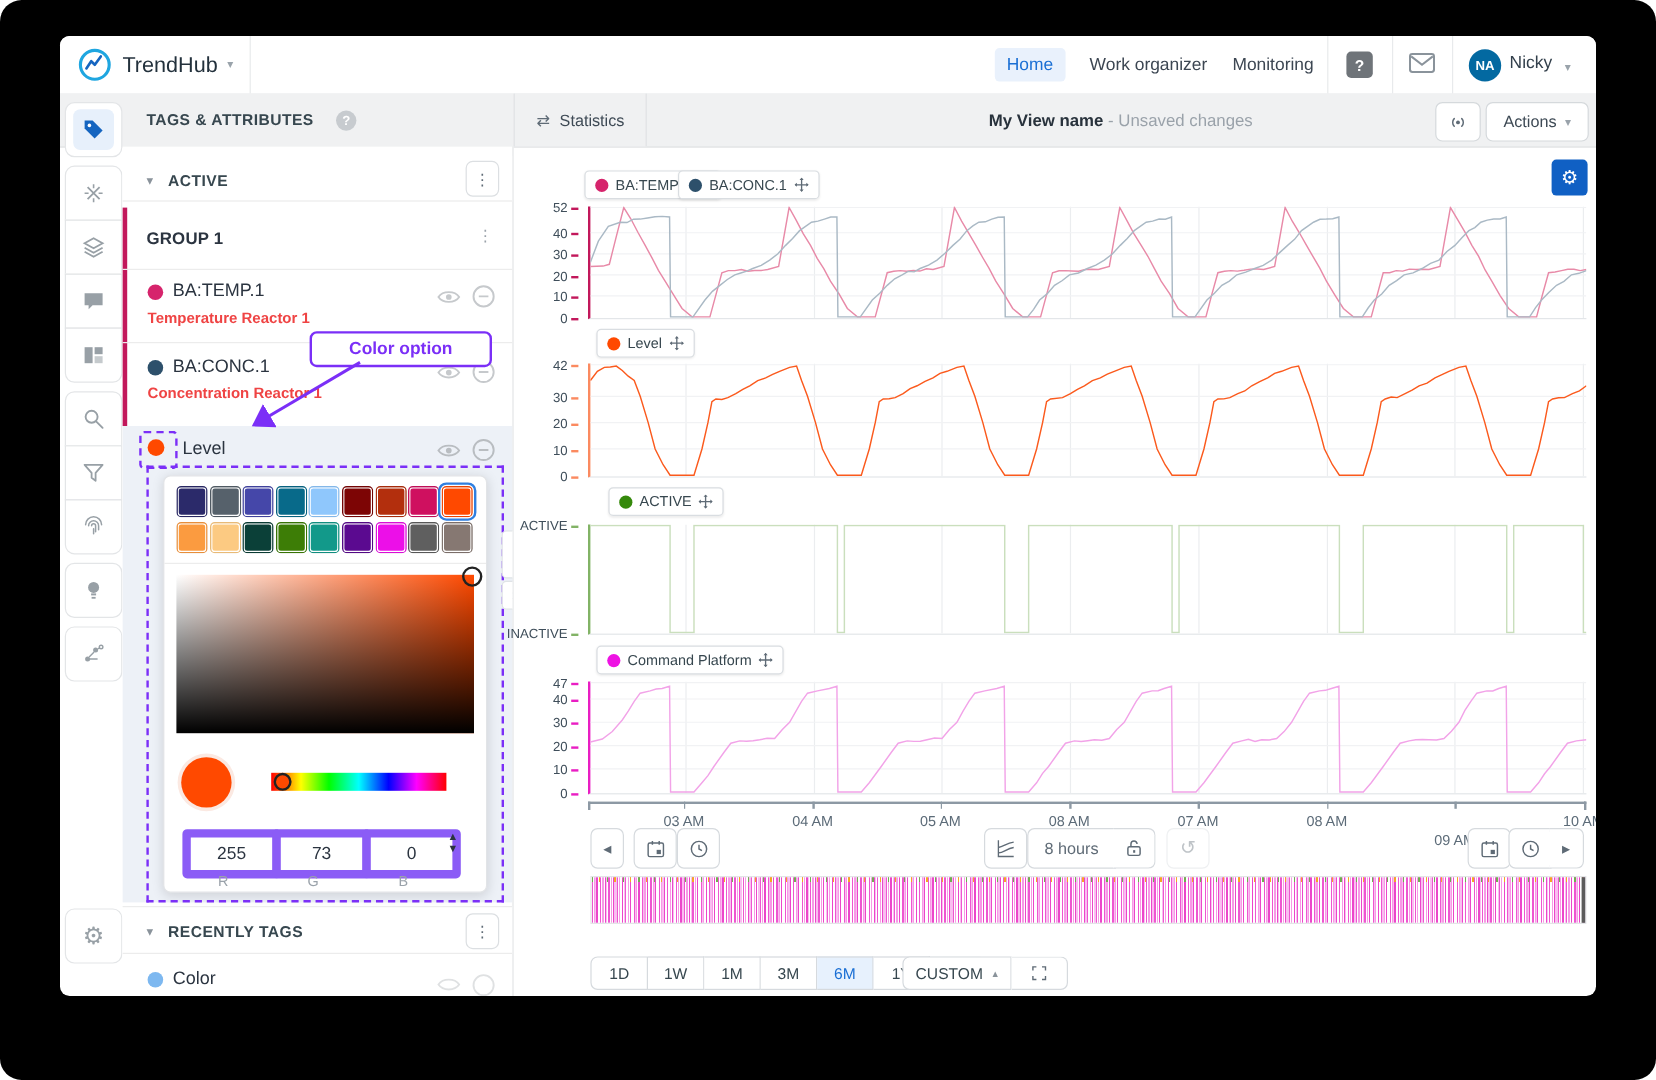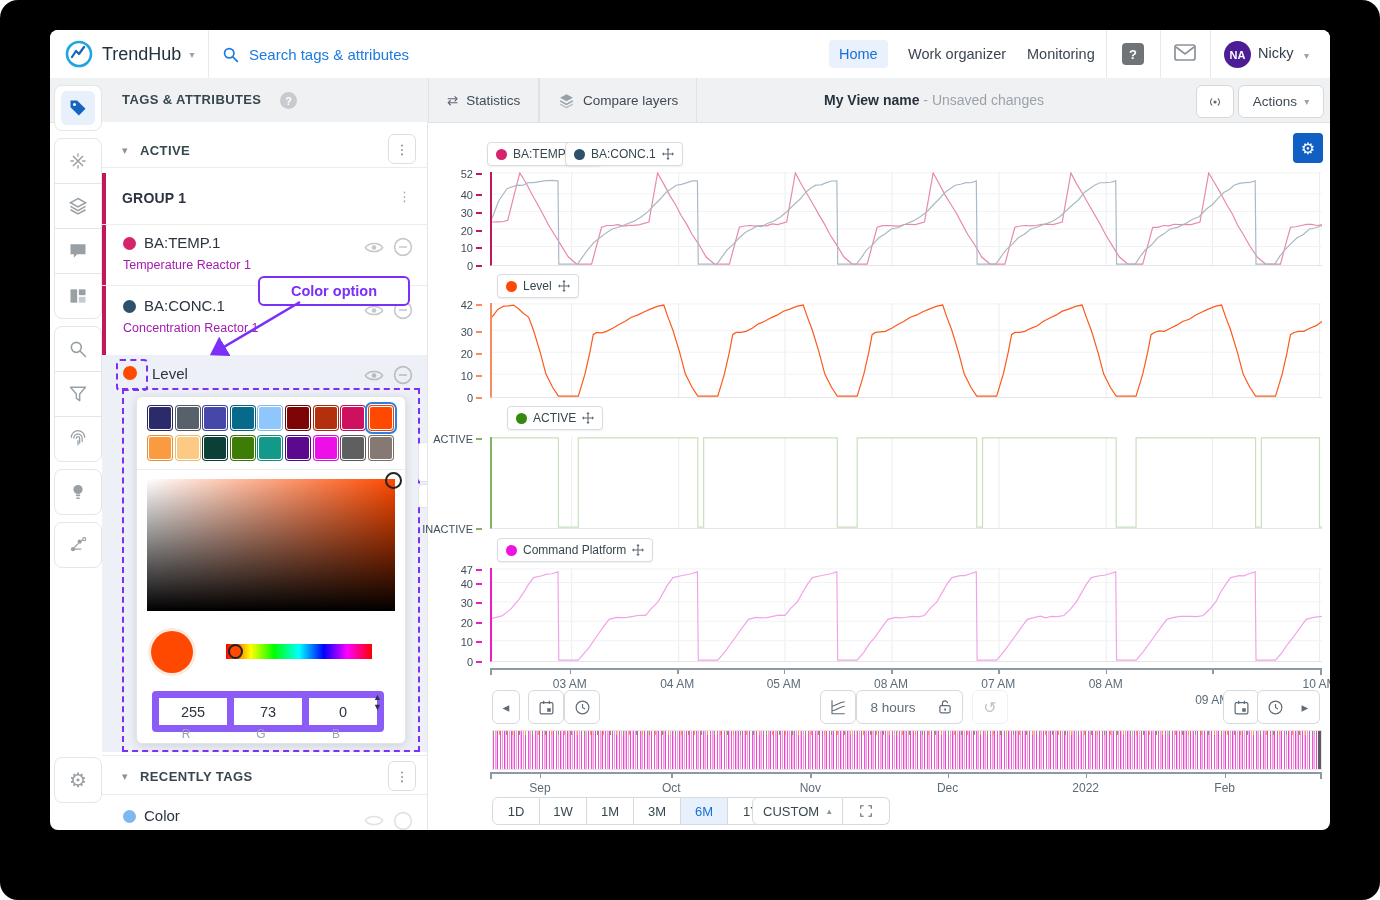--- a/index.html
+++ b/index.html
@@ -11,21 +11,21 @@
   .navbar{position:absolute;left:0;top:0;width:1280px;height:48px;background:#fff;border-bottom:1px solid #e4e6e8;}
   .brand{position:absolute;left:14px;top:9px;display:flex;align-items:center;gap:8px;}
   .brand-text{font-size:18px;color:#23313c;}
   .brand-text b{font-weight:400}
   .caret{color:#9aa3ab;font-size:10px;}
   .nav-divider{position:absolute;top:0;height:48px;width:1px;background:#e8eaec;}
   .search{position:absolute;left:172px;top:0;height:48px;display:flex;align-items:center;gap:10px;color:#1e7ae0;font-size:15px;}
   .nav-tab{position:absolute;top:10px;height:28px;display:flex;align-items:center;padding:0 10px;font-size:14.5px;color:#3c4652;border-radius:4px;cursor:pointer;}
   .nav-tab.active{background:#e9f1fc;color:#1a6fd4;}
   .sq-help{position:absolute;width:22px;height:22px;border-radius:4px;background:#6f7479;color:#fff;font-size:13px;font-weight:700;display:flex;align-items:center;justify-content:center;}
-  .avatar{position:absolute;width:27px;height:27px;border-radius:50%;background:#4c1d95;color:#fff;font-size:11px;font-weight:700;display:flex;align-items:center;justify-content:center;}
+  .avatar{position:absolute;width:27px;height:27px;border-radius:50%;background:#0369a1;color:#fff;font-size:11px;font-weight:700;display:flex;align-items:center;justify-content:center;}
   .username{position:absolute;font-size:14.5px;color:#33404c;}
   
   .toolbar{position:absolute;left:0;top:48px;width:1280px;height:44px;background:#f0f1f2;border-bottom:1px solid #dfe1e3;}
   .tb-title{position:absolute;left:72px;top:14px;font-size:13px;font-weight:700;letter-spacing:.4px;color:#37474f;}
   .qcirc{position:absolute;width:17px;height:17px;border-radius:50%;background:#c7cbcf;color:#fff;font-size:11px;font-weight:700;display:flex;align-items:center;justify-content:center;}
   .tb-tab{position:absolute;top:0;height:44px;display:flex;align-items:center;gap:8px;font-size:13.5px;color:#3e4a55;border-left:1px solid #e0e2e4;border-right:1px solid #e0e2e4;padding:0 18px;background:#f0f1f2;cursor:pointer;}
   .viewname{position:absolute;top:14px;font-size:14px;color:#28323c;}
   .viewname b{font-weight:700}
   .viewname span{color:#9aa2aa;font-weight:400}
   .tb-btn{position:absolute;top:7px;height:31px;border:1px solid #d5d9dc;border-radius:6px;background:#fff;display:flex;align-items:center;justify-content:center;gap:7px;font-size:13.5px;color:#3e4a55;cursor:pointer;}
@@ -42,21 +42,21 @@
   
   .panel{position:absolute;left:52px;top:92px;width:325px;height:708px;background:#fff;border-right:1px solid #e3e5e7;overflow:hidden;}
   .p-header{position:absolute;left:0;width:325px;height:44px;border-bottom:1px solid #ececec;background:#fff;}
   .p-caret{position:absolute;left:20px;top:14px;color:#8a939b;font-size:11px;}
   .p-label{position:absolute;left:38px;top:13px;font-size:13px;font-weight:700;letter-spacing:.4px;color:#37474f;}
   .kebab-btn{position:absolute;width:26px;height:28px;border:1px solid #dcdfe2;border-radius:6px;background:#fff;color:#5f6b76;font-size:13px;display:flex;align-items:center;justify-content:center;cursor:pointer;}
   .kebab-plain{position:absolute;color:#9aa2aa;font-size:13px;cursor:pointer;}
   .grp-bar{position:absolute;left:0;width:4px;background:#c2185b;}
   .item-dot{position:absolute;width:13px;height:13px;border-radius:50%;}
   .item-name{position:absolute;font-size:15px;color:#2b3440;}
-  .item-desc{position:absolute;font-size:12.5px;color:#a21caf;}
+  .item-desc{position:absolute;font-size:12.5px;color:#ef4444;font-weight:bold;}
   .row-div{position:absolute;left:0;width:325px;height:1px;background:#ececec;}
   .sel-region{position:absolute;left:0;top:233px;width:325px;height:397px;background:#edf1f7;}
   .dash-box{position:absolute;border:2px dashed #7b2ff7;}
   
   .cp-card{position:absolute;left:34px;top:274px;width:268px;height:346px;background:#fff;border:1px solid #e2e4e7;border-radius:6px;box-shadow:0 2px 10px rgba(0,0,0,.13);}
   .swatch{position:absolute;width:24px;height:24px;border-radius:4px;border:1px solid rgba(0,0,0,.08);box-shadow:0 0 0 1px #fff inset;cursor:pointer;}
   .swatch.sel{outline:2px solid #2f7fe0;outline-offset:1px;}
   .cp-div{position:absolute;left:0;top:72px;width:268px;height:1px;background:#ececec;}
   .grad{position:absolute;left:10px;top:82px;width:248px;height:132px;background:linear-gradient(to top,#000,rgba(0,0,0,0)),linear-gradient(to right,#fff,#ff4900);cursor:crosshair;}
   .grad-marker{position:absolute;right:-7px;top:-7px;width:13px;height:13px;border:2.5px solid #222;border-radius:50%;background:transparent;}
@@ -115,27 +115,20 @@
   <div class="navbar">
     <div class="brand">
       <svg width="30" height="30" viewBox="0 0 30 30">
         <circle cx="15" cy="15" r="12" fill="none" stroke="#1fa6e0" stroke-width="2.6"></circle>
         <polyline points="8,18 12,12 15,15 20,8" fill="none" stroke="#1565c0" stroke-width="2.2" stroke-linecap="round" stroke-linejoin="round"></polyline>
       </svg>
       <span class="brand-text"><b>Trend</b><span>Hub</span></span>
       <span class="caret">▾</span>
     </div>
     <div class="nav-divider" style="left:158px"></div>
-    <div class="search">
-      <svg width="17" height="17" viewBox="0 0 20 20">
-        <circle cx="8.5" cy="8.5" r="5.5" fill="none" stroke="#1e7ae0" stroke-width="2"></circle>
-        <line x1="13" y1="13" x2="18" y2="18" stroke="#1e7ae0" stroke-width="2" stroke-linecap="round"></line>
-      </svg>
-      <span>Search tags &amp; attributes</span>
-    </div>
     <div class="nav-tab active" style="left:779px">Home</div>
     <div class="nav-tab" style="left:848px">Work organizer</div>
     <div class="nav-tab" style="left:967px">Monitoring</div>
     <div class="nav-divider" style="left:1056px"></div>
     <div class="sq-help" style="left:1072px;top:13px">?</div>
     <div class="nav-divider" style="left:1110px"></div>
     <div style="position:absolute;left:1124px;top:14px">
       <svg width="22" height="18" viewBox="0 0 22 18">
           <rect x="1" y="1" width="20" height="15" rx="2" fill="none" stroke="#8a939b" stroke-width="1.7"></rect>
           <polyline points="2,3 11,10 20,3" fill="none" stroke="#8a939b" stroke-width="1.7"></polyline>
@@ -146,28 +139,20 @@
     <div class="username" style="left:1208px;top:15px">Nicky</div>
     <div class="caret" style="position:absolute;left:1254px;top:20px">▾</div>
   </div>
 
   <div class="toolbar">
     <div class="tb-title">TAGS &amp; ATTRIBUTES</div>
     <div class="qcirc" style="left:230px;top:14px">?</div>
     <div class="tb-tab" style="left:378px">
       <span class="icon-g">⇄</span>
       <span>Statistics</span>
-    </div>
-    <div class="tb-tab" style="left:489px">
-      <svg width="17" height="17" viewBox="0 0 24 24">
-        <path d="M12 3 21 8 12 13 3 8Z" fill="#98a0a6"></path>
-          <path d="M3 12.5 12 17.5 21 12.5" fill="none" stroke="#98a0a6" stroke-width="2"></path>
-          <path d="M3 17 12 22 21 17" fill="none" stroke="#b9bfc4" stroke-width="2"></path>
-      </svg>
-      <span>Compare layers</span>
     </div>
     <div class="viewname" style="left:774px">
       <b>My View name</b> <span>- Unsaved changes</span>
     </div>
     <div class="tb-btn" style="left:1146px;width:36px">
       <svg width="18" height="14" viewBox="0 0 20 14">
         <circle cx="10" cy="7" r="1.8" fill="#5f6b76"></circle>
         <path d="M6.5 3.5a5 5 0 0 0 0 7M13.5 3.5a5 5 0 0 1 0 7" fill="none" stroke="#5f6b76" stroke-width="1.4" stroke-linecap="round"></path>
       </svg>
     </div>
@@ -679,34 +664,20 @@
     <svg width="17" height="17" viewBox="0 0 24 24">
         <circle cx="12" cy="12" r="9" fill="none" stroke="#5f6b76" stroke-width="1.7"></circle>
         <path d="M12 7v5l3.5 2" fill="none" stroke="#5f6b76" stroke-width="1.7"></path>
       </svg>
   </div>
   <div class="btn join-r" style="left:1241px;width:28px">
       <span>▸</span>
     </div>
 
   <div class="overview"></div>
-  <div class="xaxis" id="monthAxis" style="top:742px;height:22px">
-      <span class="xtick" style="left: 6%;"></span>
-      <span class="xlab" style="left: 6%;">Sep</span>
-      <span class="xtick" style="left: 21.8%;"></span>
-      <span class="xlab" style="left: 21.8%;">Oct</span>
-      <span class="xtick" style="left: 38.5%;"></span>
-      <span class="xlab" style="left: 38.5%;">Nov</span>
-      <span class="xtick" style="left: 55%;"></span>
-      <span class="xlab" style="left: 55%;">Dec</span>
-      <span class="xtick" style="left: 71.6%;"></span>
-      <span class="xlab" style="left: 71.6%;">2022</span>
-      <span class="xtick" style="left: 88.3%;"></span>
-      <span class="xlab" style="left: 88.3%;">Feb</span>
-    </div>
 
   <div class="abs" id="zoomGroup" style="left:442px;top:767px;display:inline-flex">
       <div class="zb">1D</div>
       <div class="zb">1W</div>
       <div class="zb">1M</div>
       <div class="zb">3M</div>
       <div class="zb active">6M</div>
       <div class="zb">1Y</div>
       <div class="zb">ALL</div>
     </div>

